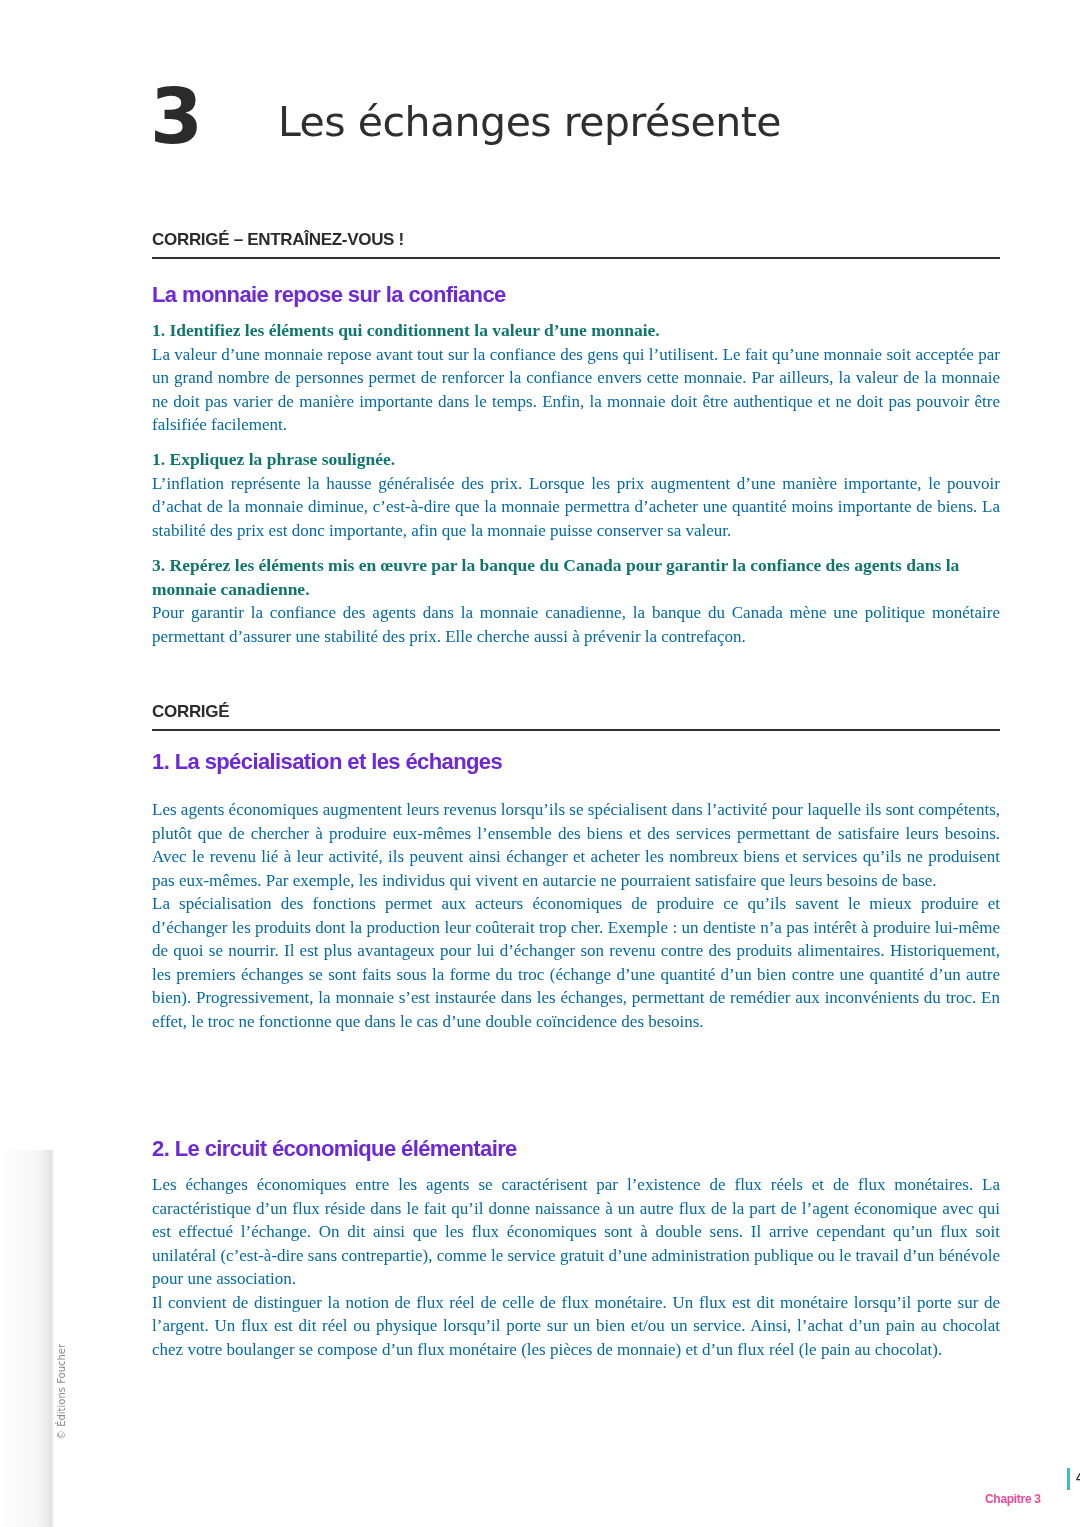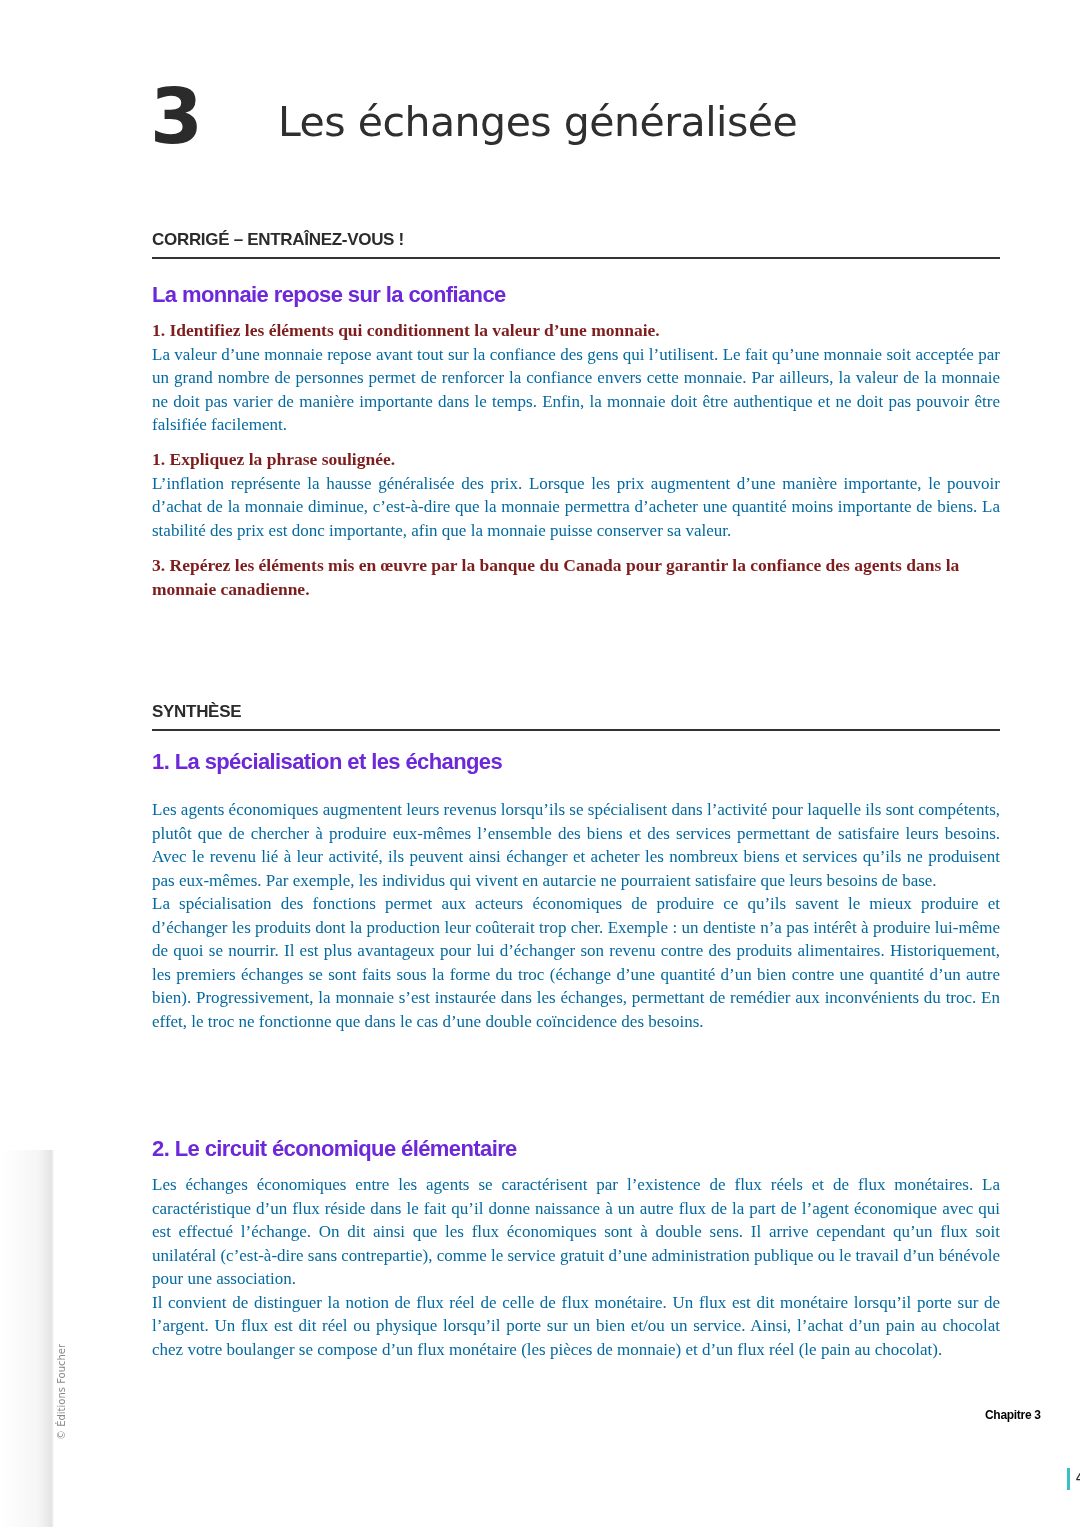--- a/index.html
+++ b/index.html
@@ -30,30 +30,30 @@
       transform-origin: left; letter-spacing: -0.3px;
     }
     .sub-heading {
       position: absolute; left: 0;
       font-family: "Liberation Sans", sans-serif; font-weight: bold; font-size: 22px;
       color: #6d28d9; letter-spacing: -0.6px;
     }
     .block { position: absolute; left: 0; width: 848px; }
     .question {
       font-family: "Liberation Serif", serif; font-weight: bold; font-size: 17.5px;
-      line-height: 23.5px; color: #7f1d1d; margin: 0;
+      line-height: 23.5px; color: #0f766e; margin: 0;
     }
     .para {
       font-family: "Liberation Serif", serif; font-size: 17px; line-height: 23.5px;
       color: #0369a1; text-align: justify; margin: 0;
     }
     .footer-chapter {
-      position: absolute; left: 985px; top: 1408px;
+      position: absolute; left: 985px; top: 1492px;
       font-family: "Liberation Sans", sans-serif; font-weight: bold; font-size: 12px;
-      color: #000000; letter-spacing: -0.3px;
+      color: #ec4899; letter-spacing: -0.3px;
     }
     .footer-bar {
       position: absolute; left: 1067px; top: 1468px; width: 3px; height: 22px; background: #3bbfc4;
     }
     .footer-page {
       position: absolute; left: 1076px; top: 1471px;
       font-family: "Liberation Sans", sans-serif; font-weight: bold; font-size: 12px; color: #2b2b2b;
     }
     .copyright {
       position: absolute; left: 56px; top: 1440px;
@@ -61,44 +61,45 @@
       font-family: "DejaVu Sans", sans-serif; font-size: 10px; color: #888; white-space: nowrap;
     }
   </style>
 </head>
 <body>
 
 <div class="gutter-shadow"></div>
 
 <div class="chapter-header">
   <div class="chapter-number">3</div>
-  <div class="chapter-title">Les échanges généralisée</div>
+  <div class="chapter-title">Les échanges représente</div>
 </div>
 
 <div class="content">
 
   <div class="section-heading" style="top:230px;">CORRIGÉ – ENTRAÎNEZ-VOUS !</div>
 
   <div class="sub-heading" style="top:282px;">La monnaie repose sur la confiance</div>
 
   <div class="block" style="top:319px;">
     <p class="question">1. Identifiez les éléments qui conditionnent la valeur d’une monnaie.</p>
     <p class="para">La valeur d’une monnaie repose avant tout sur la confiance des gens qui l’utilisent. Le fait qu’une monnaie soit acceptée par un grand nombre de personnes permet de renforcer la confiance envers cette monnaie. Par ailleurs, la valeur de la monnaie ne doit pas varier de manière importante dans le temps. Enfin, la monnaie doit être authentique et ne doit pas pouvoir être falsifiée facilement.</p>
   </div>
 
   <div class="block" style="top:448px;">
     <p class="question">1. Expliquez la phrase soulignée.</p>
     <p class="para">L’inflation représente la hausse généralisée des prix. Lorsque les prix augmentent d’une manière importante, le pouvoir d’achat de la monnaie diminue, c’est-à-dire que la monnaie permettra d’acheter une quantité moins importante de biens. La stabilité des prix est donc importante, afin que la monnaie puisse conserver sa valeur.</p>
   </div>
 
   <div class="block" style="top:554px;">
     <p class="question">3. Repérez les éléments mis en œuvre par la banque du Canada pour garantir la confiance des agents dans la monnaie canadienne.</p>
+    <p class="para">Pour garantir la confiance des agents dans la monnaie canadienne, la banque du Canada mène une politique monétaire permettant d’assurer une stabilité des prix. Elle cherche aussi à prévenir la contrefaçon.</p>
   </div>
 
-  <div class="section-heading" style="top:702px;">SYNTHÈSE</div>
+  <div class="section-heading" style="top:702px;">CORRIGÉ</div>
 
   <div class="sub-heading" style="top:749px;">1. La spécialisation et les échanges</div>
 
   <div class="block" style="top:798px;">
     <p class="para">Les agents économiques augmentent leurs revenus lorsqu’ils se spécialisent dans l’activité pour laquelle ils sont compétents, plutôt que de chercher à produire eux-mêmes l’ensemble des biens et des services permettant de satisfaire leurs besoins. Avec le revenu lié à leur activité, ils peuvent ainsi échanger et acheter les nombreux biens et services qu’ils ne produisent pas eux-mêmes. Par exemple, les individus qui vivent en autarcie ne pourraient satisfaire que leurs besoins de base.</p>
     <p class="para">La spécialisation des fonctions permet aux acteurs économiques de produire ce qu’ils savent le mieux produire et d’échanger les produits dont la production leur coûterait trop cher. Exemple : un dentiste n’a pas intérêt à produire lui-même de quoi se nourrir. Il est plus avantageux pour lui d’échanger son revenu contre des produits alimentaires. Historiquement, les premiers échanges se sont faits sous la forme du troc (échange d’une quantité d’un bien contre une quantité d’un autre bien). Progressivement, la monnaie s’est instaurée dans les échanges, permettant de remédier aux inconvénients du troc. En effet, le troc ne fonctionne que dans le cas d’une double coïncidence des besoins.</p>
   </div>
 
   <div class="sub-heading" style="top:1136px;">2. Le circuit économique élémentaire</div>
 

